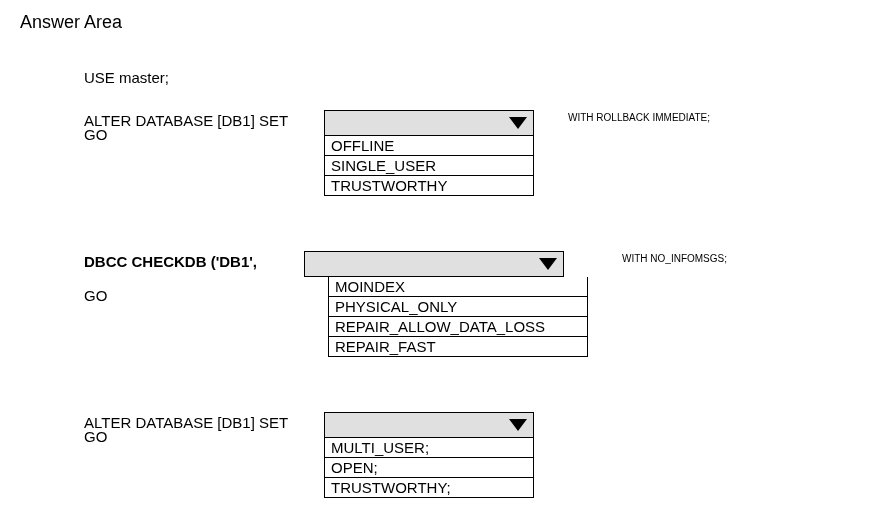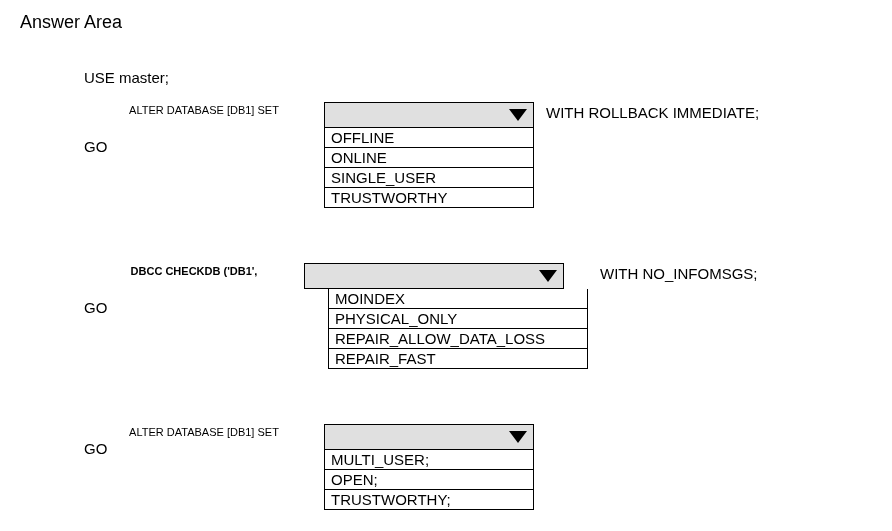--- a/index.html
+++ b/index.html
@@ -1,20 +1,20 @@
 <!DOCTYPE html>
 <html><head>
   <meta charset="utf-8">
   <style>
     * { box-sizing: border-box; margin: 0; padding: 0; }
     body { font-family: Arial, sans-serif; background: #fff; padding: 12px 20px; width: 892px; }
     .title { font-size: 18px; font-weight: normal; margin-bottom: 36px; }
     .content { padding-left: 64px; }
     .row { display: flex; align-items: flex-start; margin-bottom: 6px; }
-    .left-col { width: 240px; font-size: 11px; padding-top: 2px; text-align: center; }
+    .left-col { width: 240px; font-size: 15px; padding-top: 2px; }
     .left-col.dbcc { width: 220px; font-weight: bold; }
     .dropdown-col { display: flex; flex-direction: column; }
     .select-box { 
       border: 1px solid #000; 
       background: #e0e0e0; 
       height: 26px; 
       display: flex; 
       align-items: center; 
       justify-content: flex-end; 
       padding-right: 6px;
@@ -28,23 +28,23 @@
     .options.w1 { width: 210px; }
     .options.w2 { width: 260px; margin-left: 24px; }
     .options.w3 { width: 210px; }
     .opt { 
       border-bottom: 1px solid #000; 
       padding: 1px 6px; 
       font-size: 15px; 
       background: #fff;
     }
     .opt:last-child { border-bottom: none; }
-    .right-col { font-size: 15px; padding-left: 12px; padding-top: 2px; }
+    .right-col { font-size: 10px; padding-left: 34px; padding-top: 2px; }
     .block { margin-bottom: 28px; }
-    .use-line { font-size: 15px; margin-bottom: 16px; }
+    .use-line { font-size: 15px; margin-bottom: 24px; }
     .go-line { font-size: 15px; margin-top: 8px; }
     .go-wrap { width: 240px; }
     .go-wrap.dbcc { width: 200px; }
   </style>
 </head>
 <body>
 
 <div class="title">Answer Area</div>
 
 <div class="content">
@@ -57,21 +57,20 @@
       <div class="dropdown-col">
         <div class="select-box w1">
           <span class="chev">
             <svg width="18" height="12" viewBox="0 0 18 12">
                 <polygon points="0,0 18,0 9,12" fill="#000"></polygon>
               </svg>
           </span>
         </div>
         <div class="options w1">
           <div class="opt">OFFLINE</div>
-          <div class="opt">ONLINE</div>
           <div class="opt">SINGLE_USER</div>
           <div class="opt">TRUSTWORTHY</div>
         </div>
       </div>
       <div class="right-col">WITH ROLLBACK IMMEDIATE;</div>
     </div>
     <div class="row" style="margin-top:-84px;">
       <div class="go-wrap">
         <div class="go-line">GO</div>
       </div>

